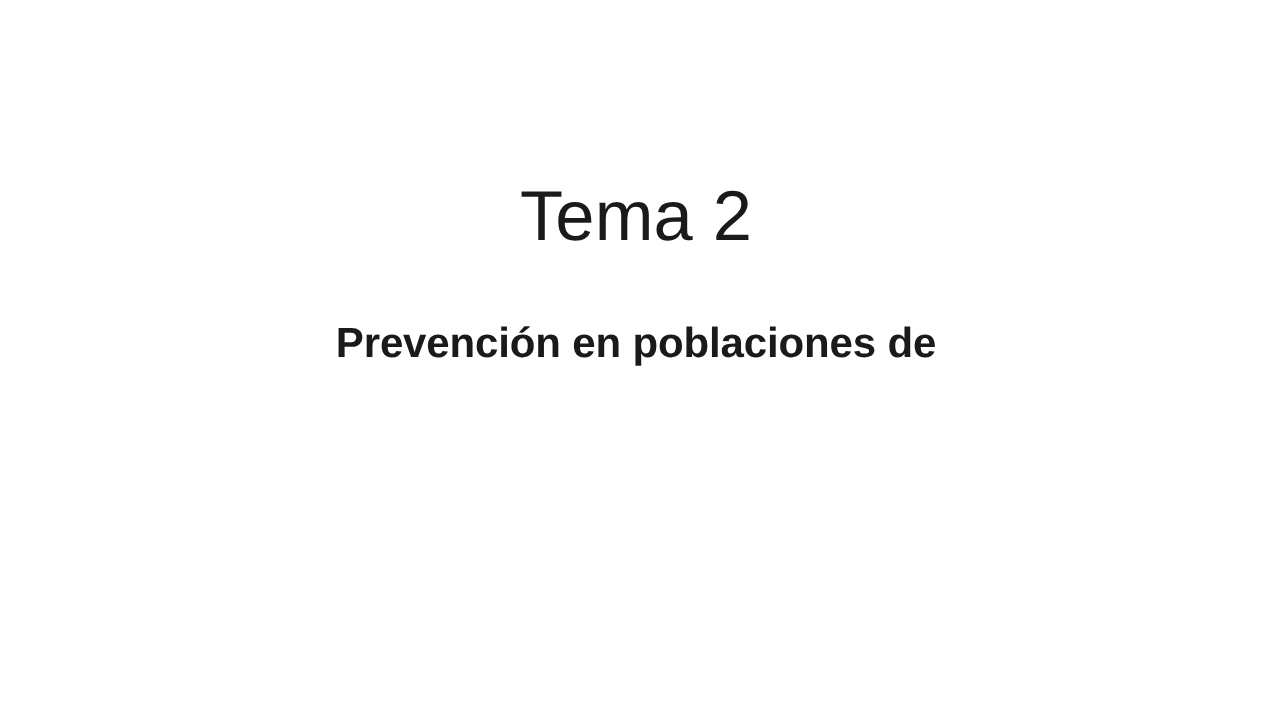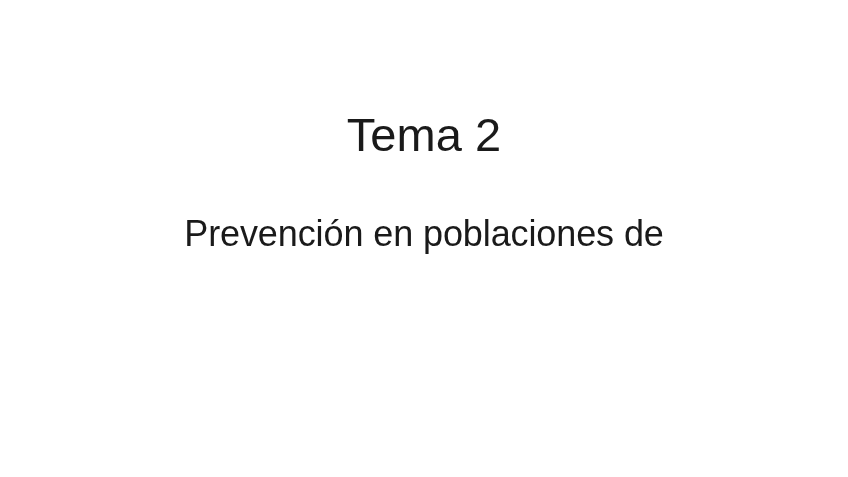--- a/index.html
+++ b/index.html
@@ -27,21 +27,21 @@
   
   .title-placeholder {
     position: absolute;
     left: 64px;
     top: 104px;
     width: 720px;
     text-align: center;
   }
 
   .slide-title {
-    margin: 3px;
+    margin: 12px;
     font-family: "Liberation Sans", "DejaVu Sans", sans-serif;
     font-size: 47px;
     font-weight: 300;
     line-height: 1.18;
     letter-spacing: 0.1px;
     color: #1a1a1a;
     white-space: nowrap;
     -webkit-font-smoothing: antialiased;
   }
 
@@ -50,22 +50,22 @@
     position: absolute;
     left: 64px;
     top: 211px;
     width: 720px;
     text-align: center;
   }
 
   .slide-subtitle {
     margin: 0;
     font-family: "Liberation Sans", "DejaVu Sans", sans-serif;
-    font-size: 36px;
-    font-weight: 400;
+    font-size: 28px;
+    font-weight: 700;
     line-height: 1.28;
     letter-spacing: -0.1px;
     color: #1a1a1a;
     -webkit-font-smoothing: antialiased;
   }
 
   .subtitle-line {
     display: block;
   }
 </style>

